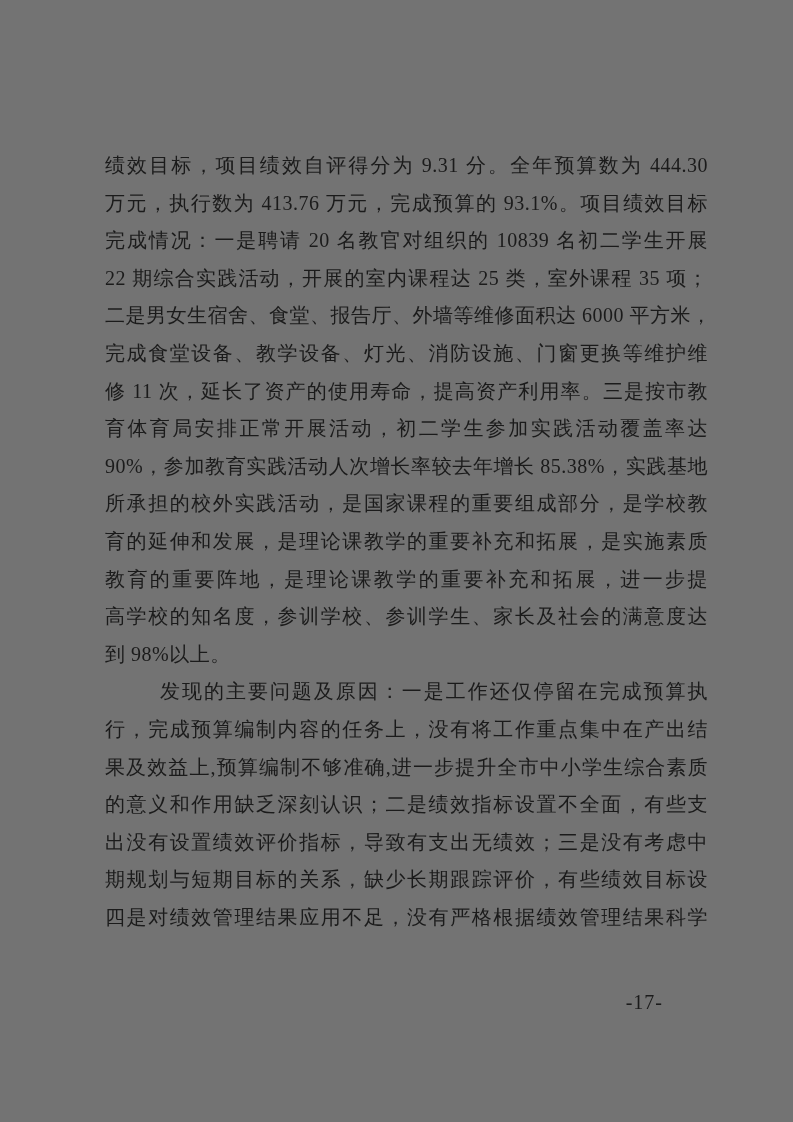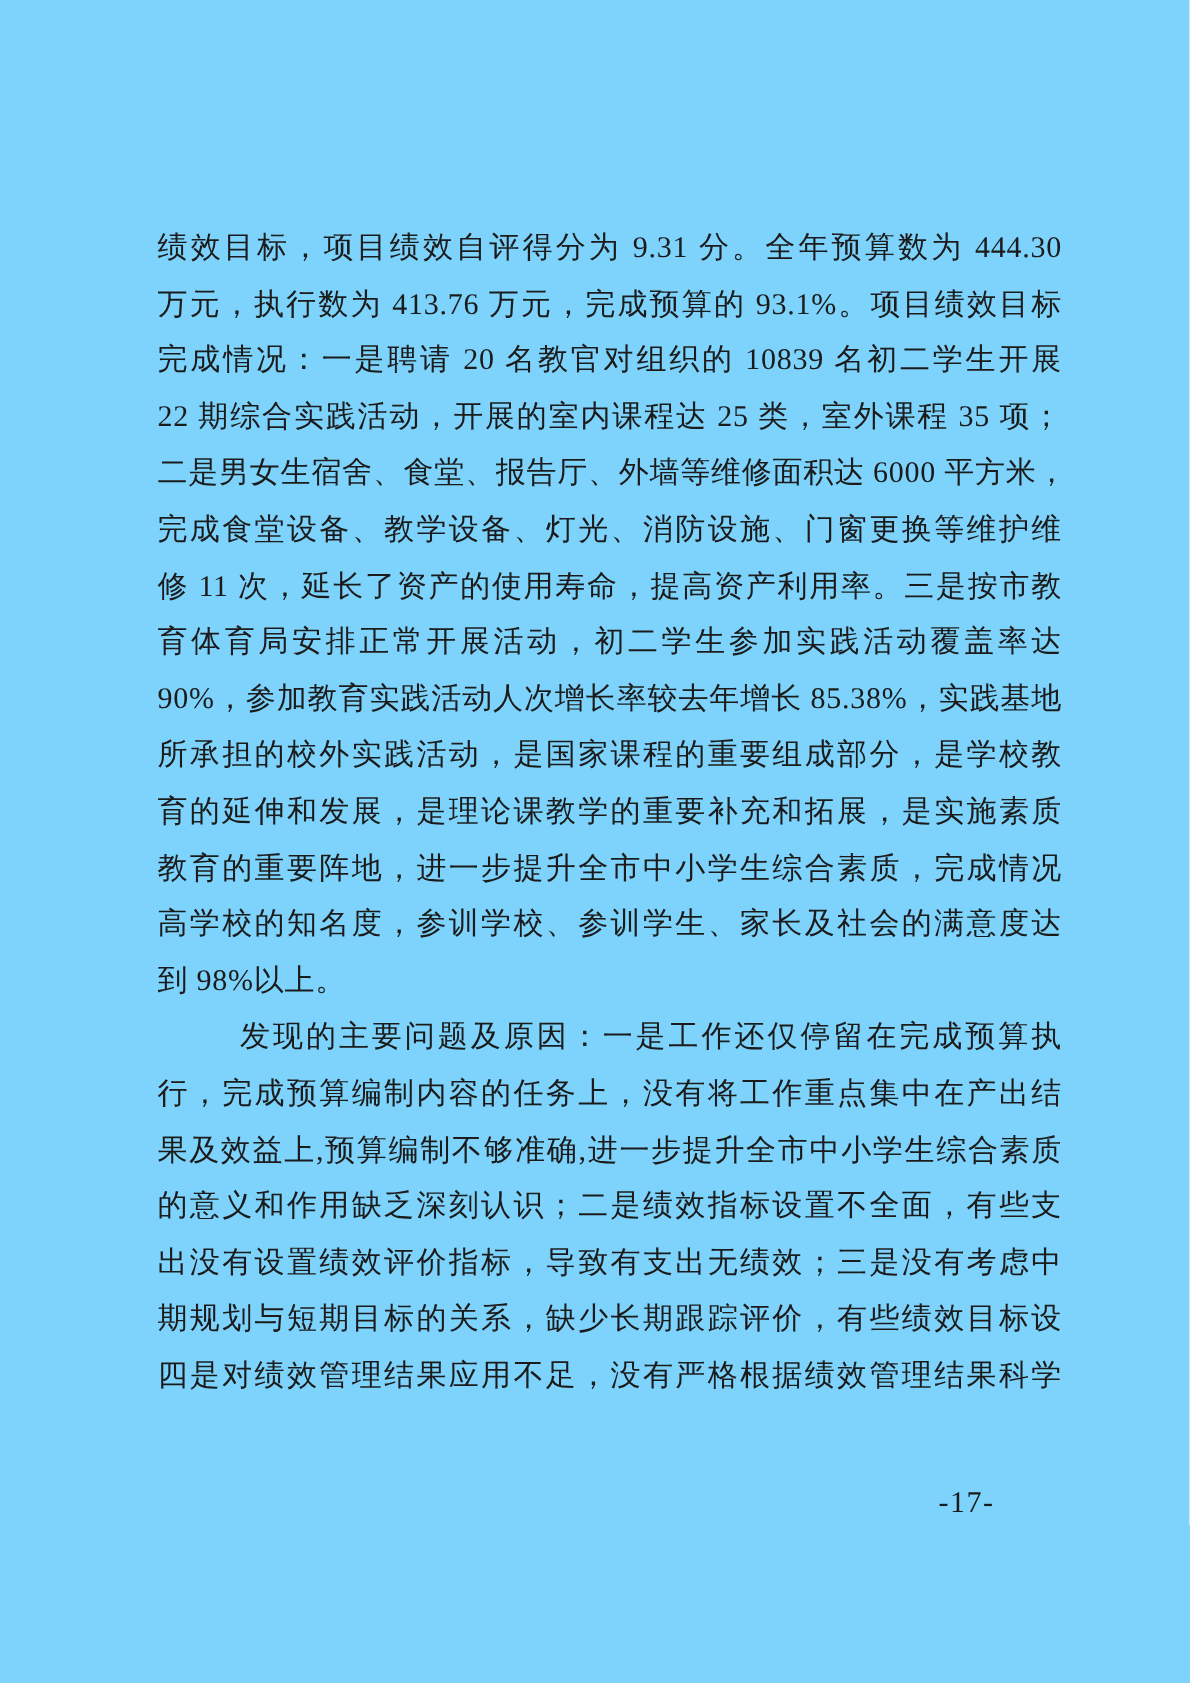--- a/index.html
+++ b/index.html
@@ -50,37 +50,37 @@
     width: 55px;
     text-align: right;
     font-size: 20px;
     letter-spacing: 1px;
     color: #1b1b1b;
   }
 </style>
 </head>
 <body>
 
-<div class="page" style="background: #7dd3fc;">
+<div class="page" style="background: #737373;">
 
   <div class="text-block" style="color: rgb(27, 27, 27);">
 
     <div>
       <div class="line">绩效目标，项目绩效自评得分为 9.31 分。全年预算数为 444.30</div>
       <div class="line">万元，执行数为 413.76 万元，完成预算的 93.1%。项目绩效目标</div>
       <div class="line">完成情况：一是聘请 20 名教官对组织的 10839 名初二学生开展</div>
       <div class="line">22 期综合实践活动，开展的室内课程达 25 类，室外课程 35 项；</div>
       <div class="line">二是男女生宿舍、食堂、报告厅、外墙等维修面积达 6000 平方米，</div>
       <div class="line">完成食堂设备、教学设备、灯光、消防设施、门窗更换等维护维</div>
       <div class="line">修 11 次，延长了资产的使用寿命，提高资产利用率。三是按市教</div>
       <div class="line">育体育局安排正常开展活动，初二学生参加实践活动覆盖率达</div>
       <div class="line">90%，参加教育实践活动人次增长率较去年增长 85.38%，实践基地</div>
       <div class="line">所承担的校外实践活动，是国家课程的重要组成部分，是学校教</div>
       <div class="line">育的延伸和发展，是理论课教学的重要补充和拓展，是实施素质</div>
-      <div class="line">教育的重要阵地，进一步提升全市中小学生综合素质，完成情况</div>
+      <div class="line">教育的重要阵地，是理论课教学的重要补充和拓展，进一步提</div>
       <div class="line">高学校的知名度，参训学校、参训学生、家长及社会的满意度达</div>
       <div class="line para-end">到 98%以上。</div>
     </div>
 
     <div>
       <div class="line indent">发现的主要问题及原因：一是工作还仅停留在完成预算执</div>
       <div class="line">行，完成预算编制内容的任务上，没有将工作重点集中在产出结</div>
       <div class="line">果及效益上,预算编制不够准确,进一步提升全市中小学生综合素质</div>
       <div class="line">的意义和作用缺乏深刻认识；二是绩效指标设置不全面，有些支</div>
       <div class="line">出没有设置绩效评价指标，导致有支出无绩效；三是没有考虑中</div>

